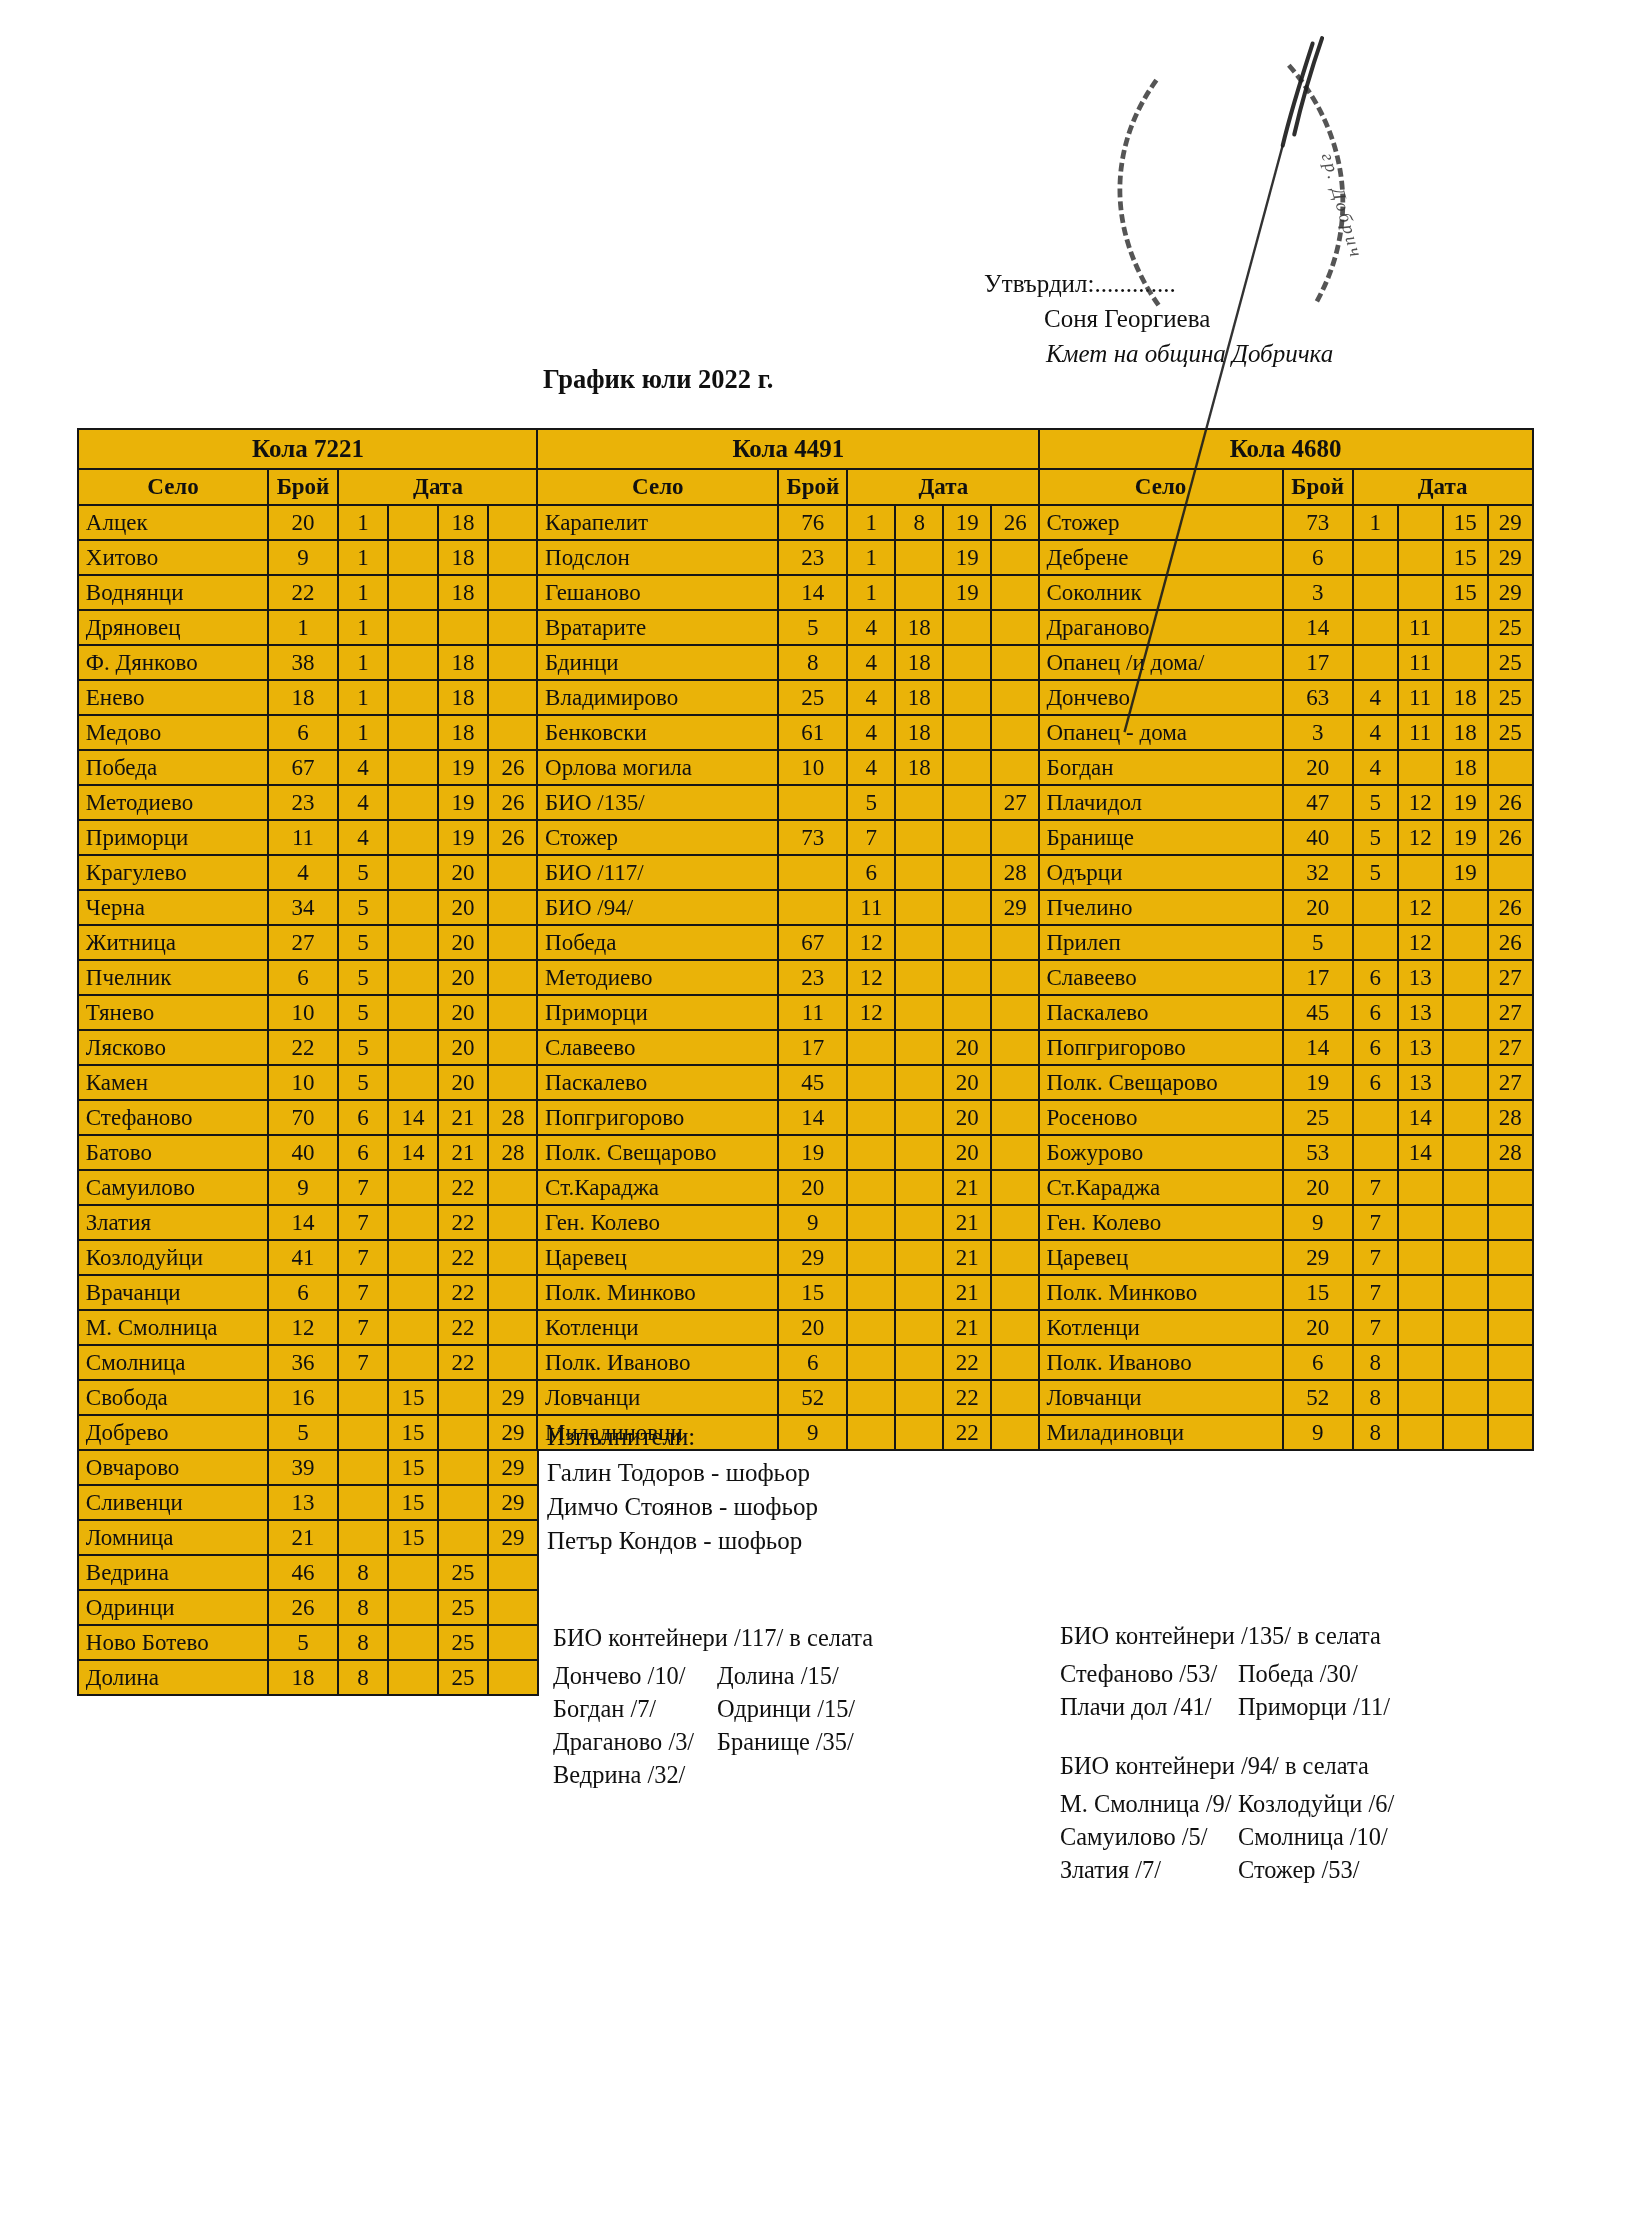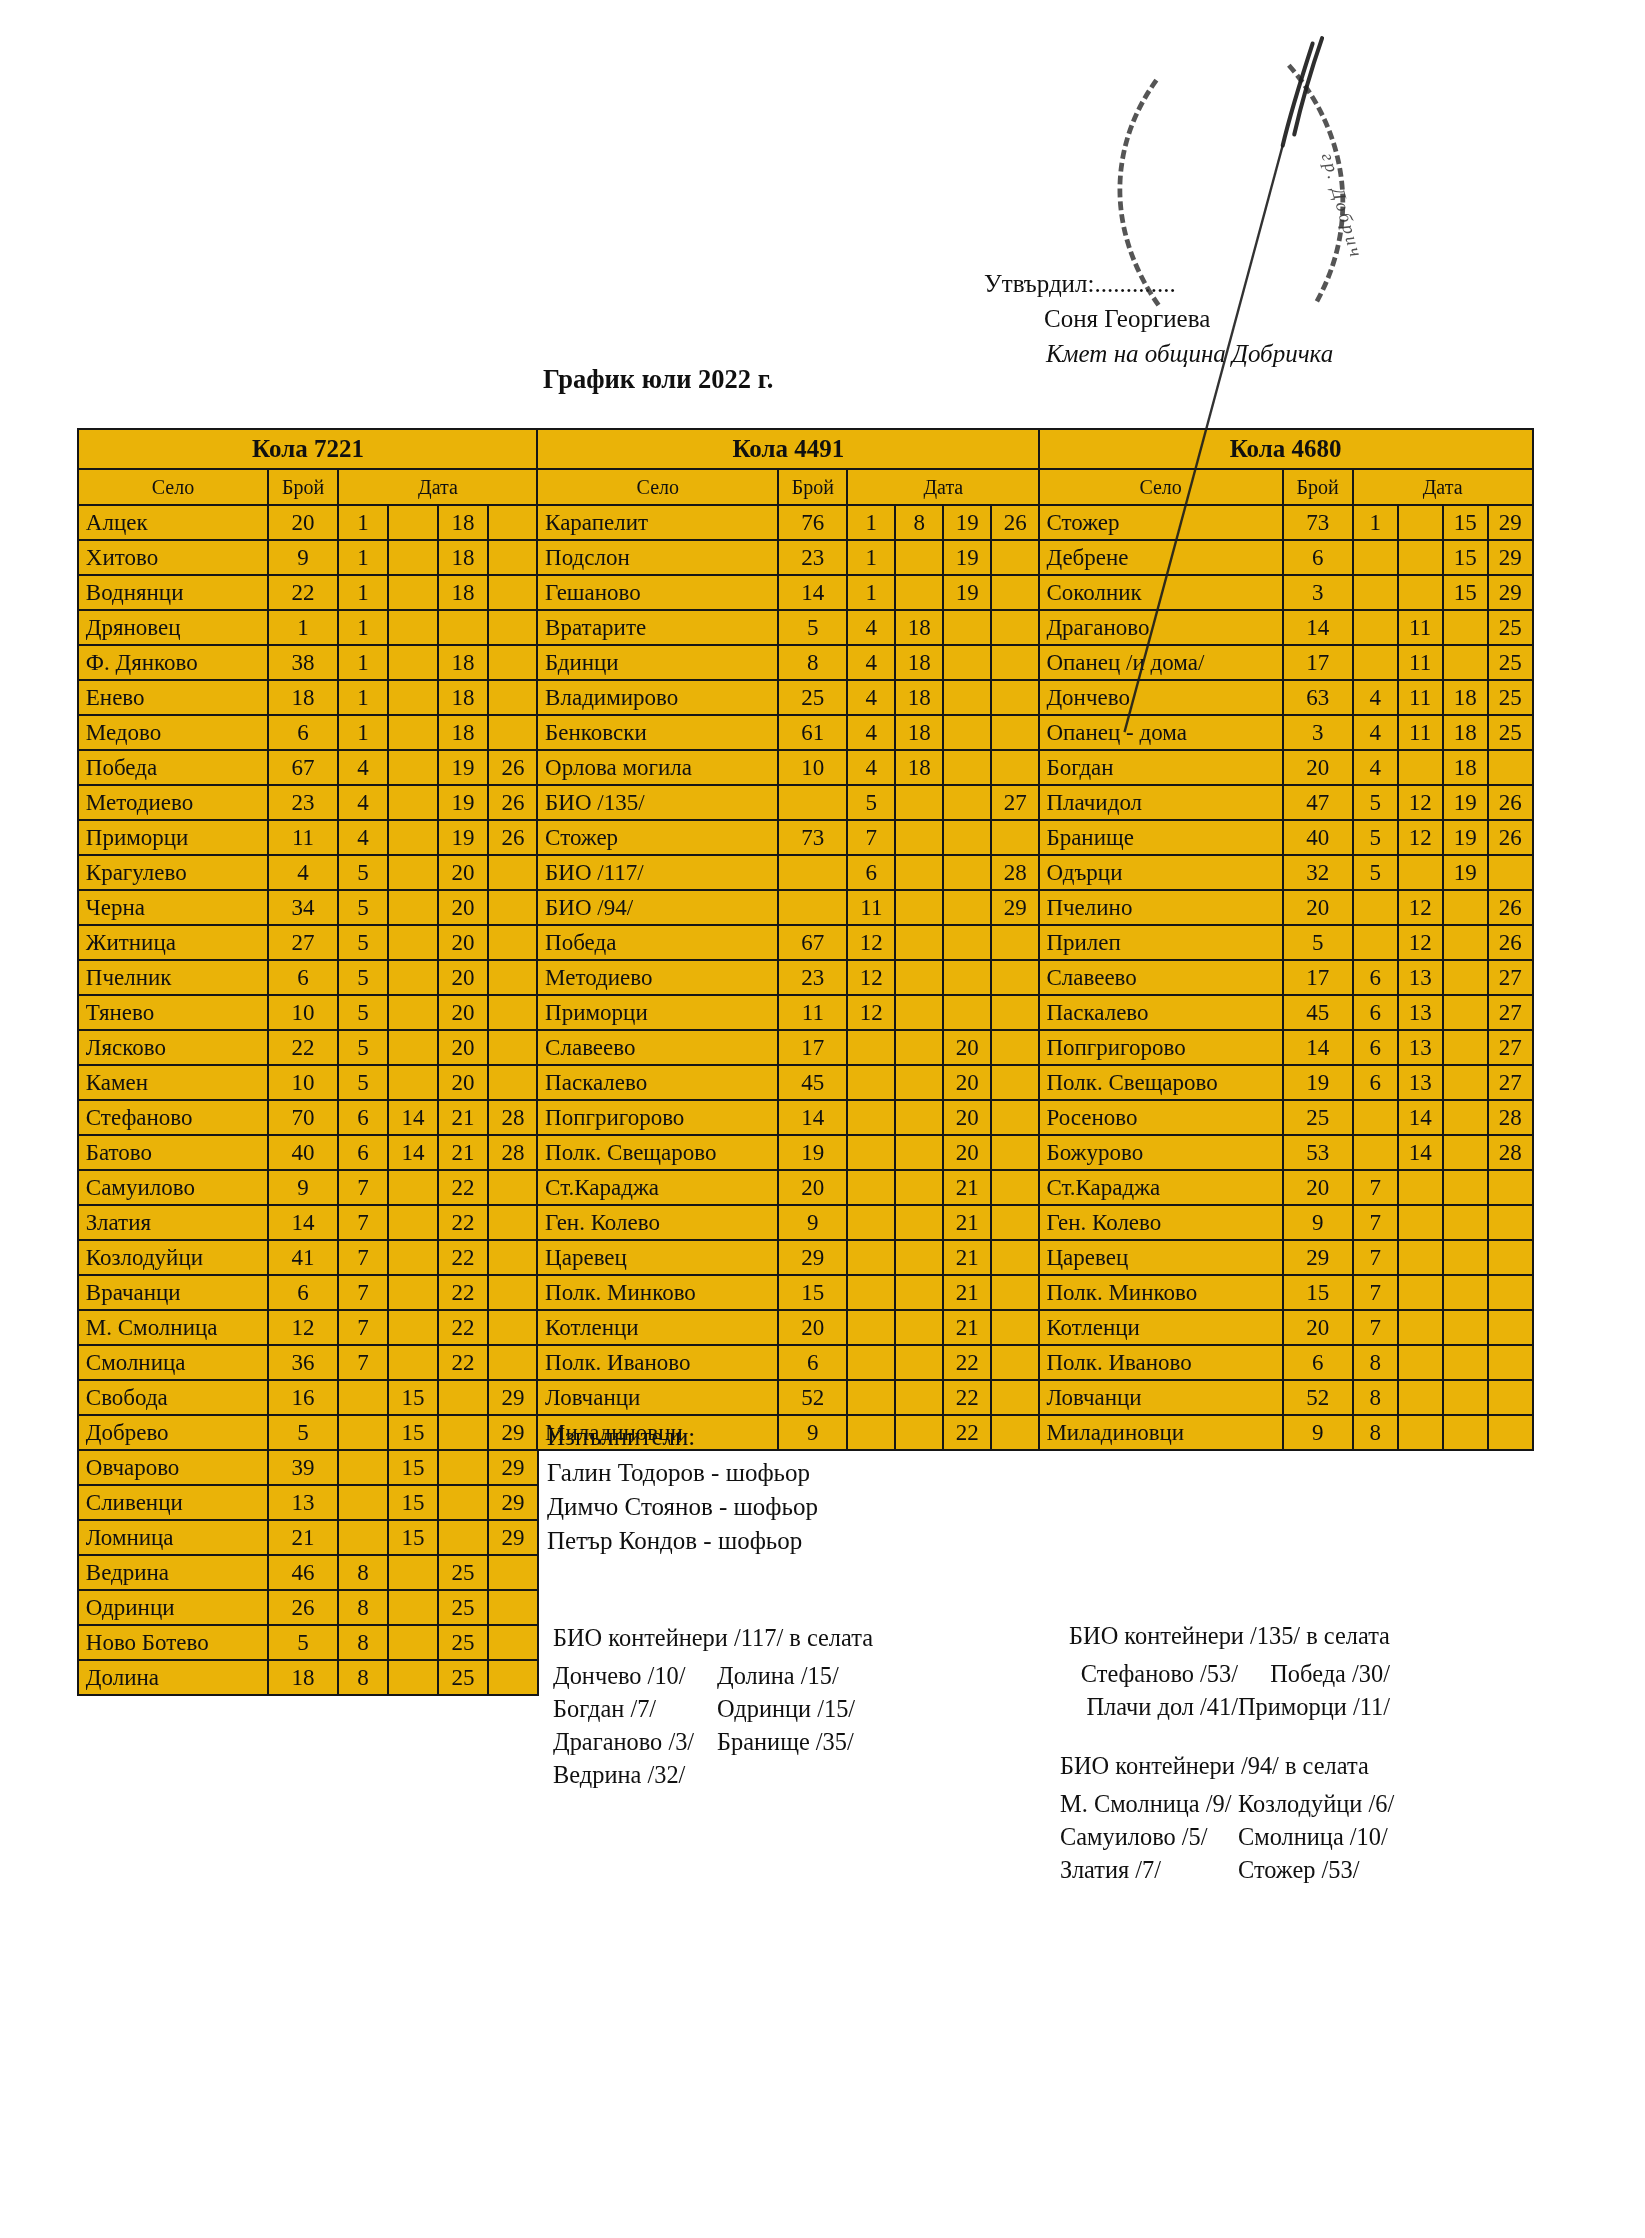--- a/index.html
+++ b/index.html
@@ -12,41 +12,41 @@
   .approval .name{margin-left:60px;}
   .approval .role{margin-left:62px;font-style:italic;}
   
   .doc-title{position:absolute;left:543px;top:364px;font-size:26.5px;font-weight:bold;}
   
   .tables{position:absolute;left:77px;top:428px;display:flex;align-items:flex-start;}
   table{border-collapse:collapse;table-layout:fixed;background:#eab308;}
   table{border:2.7px solid #161616;}
   th,td{border:2px solid #161616;overflow:hidden;white-space:nowrap;padding:0;}
   tr.car th{height:38px;font-size:25px;font-weight:bold;border-bottom:2.7px solid #161616;}
-  tr.cols th{height:34px;font-size:20px;font-weight:normal;}
+  tr.cols th{height:34px;font-size:23px;font-weight:bold;}
   td{height:33px;font-size:23px;}
   td.v{text-align:left;padding-left:6.8px;}
   td.c{text-align:center;}
   td.d{text-align:center;}
   .t2,.t3{margin-left:-2.7px;}
   .t1 col.cv{width:190px}.t1 col.cc{width:70px}.t1 col.cd{width:50px}
   .t2 col.cv{width:241px}.t2 col.cc{width:69px}.t2 col.cd{width:48px}
   .t3 col.cv{width:244px}.t3 col.cc{width:70px}.t3 col.cd{width:45px}
   
   .executors{position:absolute;left:547px;top:1418px;font-size:25px;}
   .executors .heading{height:38px;line-height:38px;}
   .executors .list-item{height:34px;line-height:34px;}
   
   .bio{position:absolute;font-size:24.4px;}
   .bio .heading{height:38px;line-height:34px;}
   .bio-cols{display:flex;}
   .bio-col .list-item{height:33px;line-height:33px;white-space:nowrap;}
   .bio-117{left:553px;top:1621px;}
   .bio-117 .col1{width:164px;}
-  .bio-135{left:1060px;top:1619px;text-align:right;}
+  .bio-135{left:1060px;top:1619px;}
   .bio-135 .col1{width:178px;}
   .bio-94{left:1060px;top:1749px;}
   .bio-94 .col1{width:178px;}
   
   .overlay{position:absolute;left:0;top:0;z-index:5;pointer-events:none;}
 </style>
 </head>
 <body>
 
 <div class="approval">

